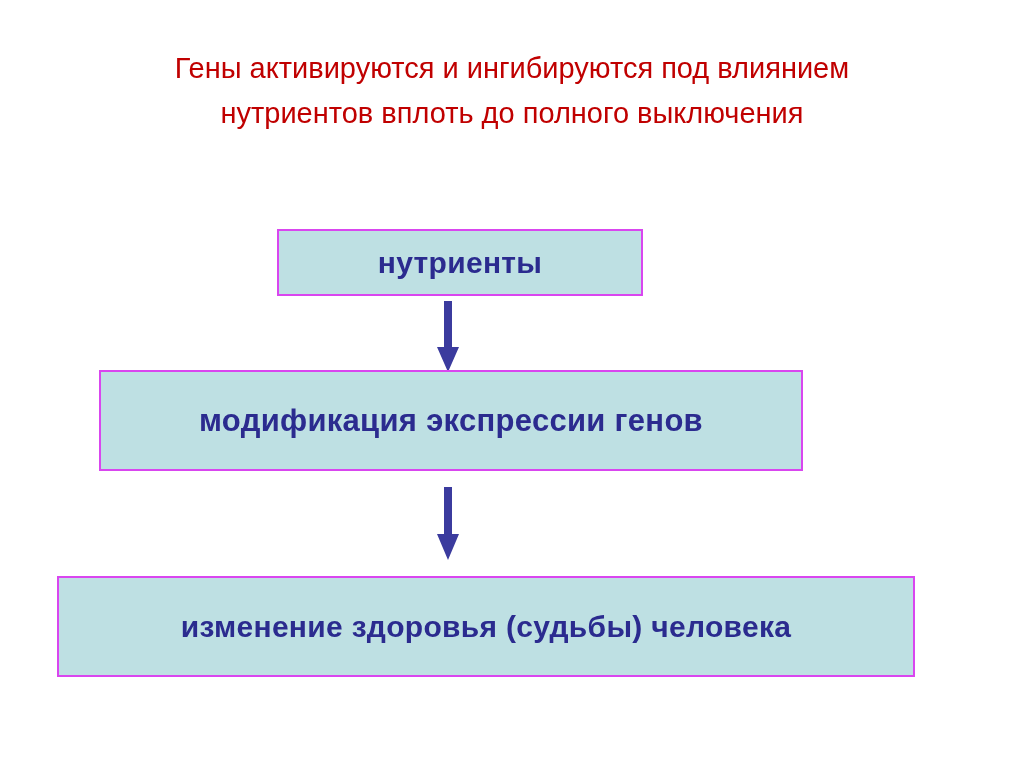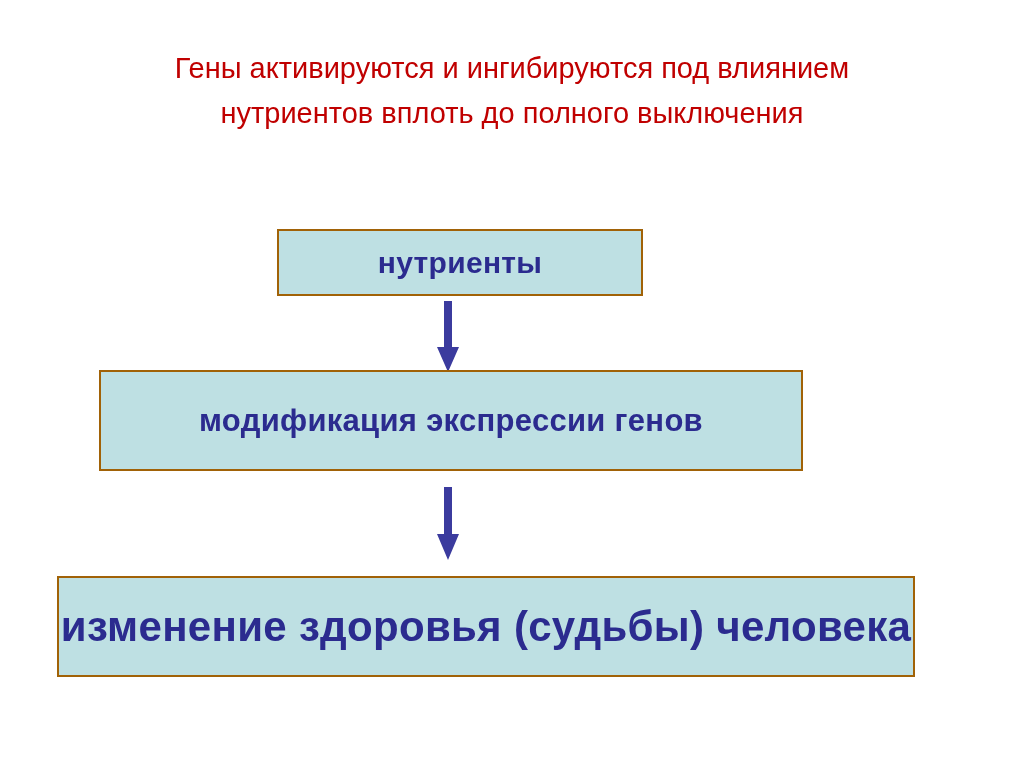--- a/index.html
+++ b/index.html
@@ -34,21 +34,21 @@
     line-height: 45px;
     letter-spacing: 0px;
     white-space: pre-line;
   }
 
   
   .box {
     position: absolute;
     box-sizing: border-box;
     background: #BEE0E3;
-    border: 2px solid #a16207;
+    border: 2px solid #d946ef;
     display: flex;
     align-items: center;
     justify-content: center;
     color: #2B2B8F;
     font-weight: 700;
     letter-spacing: 0.3px;
   }
   .box-nutrients {
     left: 277px;
     top: 229px;
@@ -61,21 +61,21 @@
     top: 370px;
     width: 704px;
     height: 101px;
     font-size: 31px;
   }
   .box-health {
     left: 57px;
     top: 576px;
     width: 858px;
     height: 101px;
-    font-size: 42px;
+    font-size: 30px;
   }
 
   
   .arrow {
     position: absolute;
     left: 434px;
     width: 28px;
   }
   .arrow-one {
     top: 301px;

